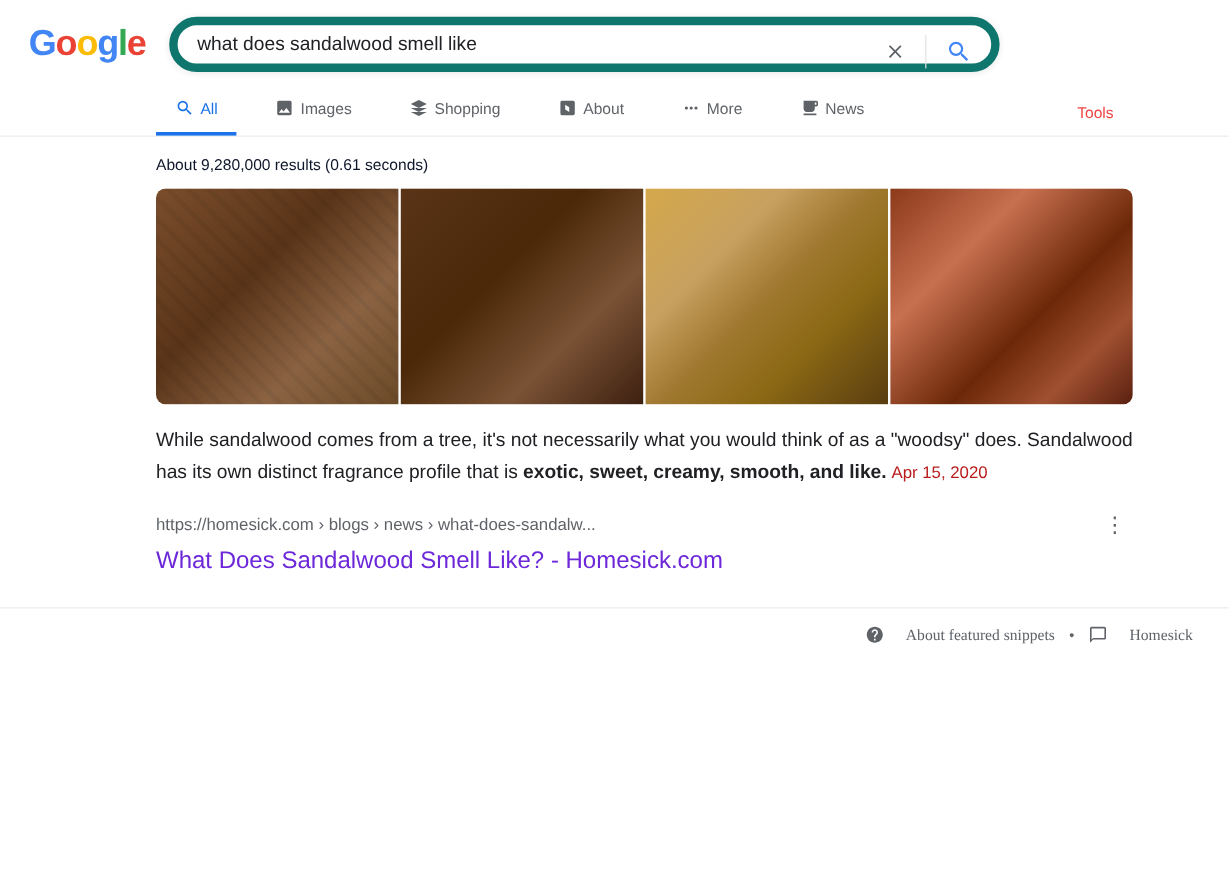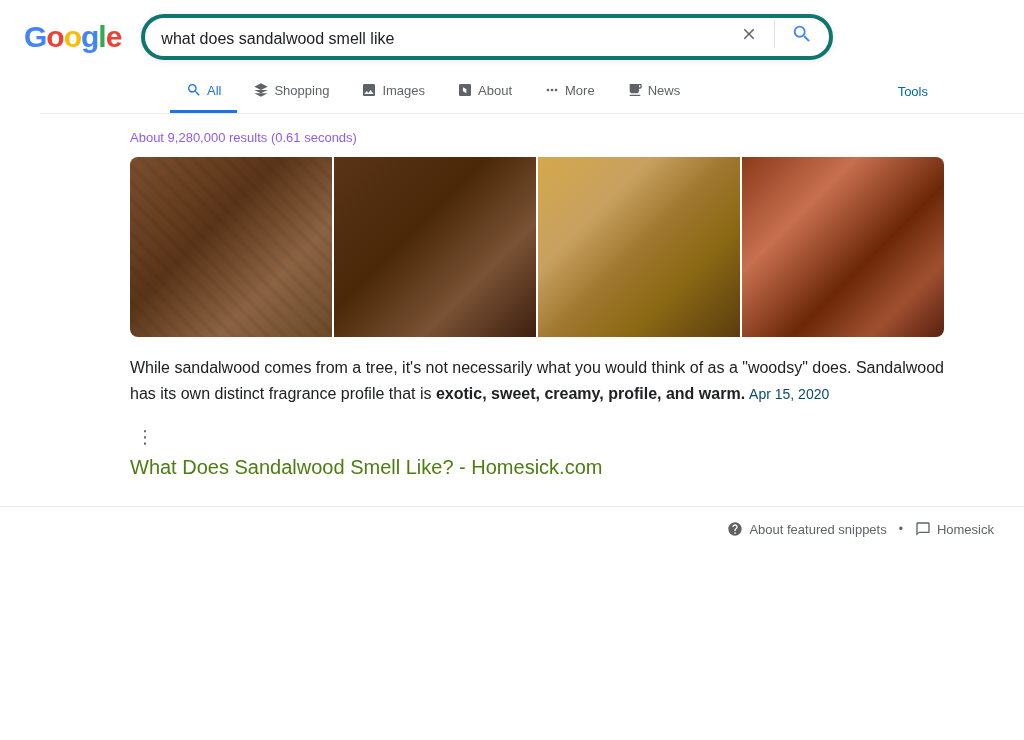--- a/index.html
+++ b/index.html
@@ -31,22 +31,22 @@
     }
     .logo span.g-blue { color: #4285F4; }
     .logo span.g-red { color: #EA4335; }
     .logo span.g-yellow { color: #FBBC05; }
     .logo span.g-green { color: #34A853; }
 
     .search-bar-wrapper {
       flex: 1;
       max-width: 692px;
       display: flex;
-      align-items: flex-end;
-      border: 4px solid #0f766e;
+      align-items: flex-start;
+      border: 7px solid #0f766e;
       border-radius: 24px;
       padding: 8px 16px;
       background: #fff;
       box-shadow: 0 1px 6px rgba(32,33,36,0.1);
       height: 46px;
     }
 
     .search-input {
       flex: 1;
       border: none;
@@ -75,25 +75,24 @@
     .divider-v {
       width: 1px;
       height: 28px;
       background: #dfe1e5;
       margin: 0 4px;
     }
 
     
     .nav-tabs {
       display: flex;
-      align-items: center;
+      align-items: flex-end;
       padding: 0 80px 0 130px;
       border-bottom: 1px solid #ebebeb;
-      gap: 0;
-      margin-left: 40px;
+      gap: 16px;
     }
 
     .nav-tab {
       display: flex;
       align-items: center;
       gap: 5px;
       padding: 12px 16px;
       font-size: 13px;
       color: #5f6368;
       cursor: pointer;
@@ -112,32 +111,32 @@
       height: 16px;
       flex-shrink: 0;
     }
 
     .tools-tab {
       margin-left: auto;
       display: flex;
       align-items: center;
       padding: 12px 16px;
       font-size: 13px;
-      color: #0369a1;
+      color: #ef4444;
       cursor: pointer;
     }
 
     
     .results-area {
       padding: 8px 80px 16px 130px;
     }
 
     .results-count {
       font-size: 13px;
-      color: #8b5cf6;
+      color: #0f172a;
       padding: 8px 0 12px 0;
     }
 
     
     .image-strip {
       display: flex;
       gap: 2px;
       border-radius: 8px;
       overflow: hidden;
       margin-bottom: 18px;
@@ -154,21 +153,21 @@
     
     .snippet-text {
       font-size: 16px;
       line-height: 1.6;
       color: #202124;
       margin-bottom: 4px;
     }
 
     .snippet-date {
       font-size: 14px;
-      color: #0c4a6e;
+      color: #b91c1c;
       margin-left: 4px;
       margin-top: 19px;
     }
 
     
     .result-source {
       display: flex;
       align-items: center;
       gap: 6px;
       margin-top: 18px;
@@ -189,45 +188,46 @@
       background: none;
       border: none;
       cursor: pointer;
       color: #5f6368;
       font-size: 18px;
       padding: 2px 6px;
     }
 
     .result-title {
       font-size: 20px;
-      color: #4d7c0f;
+      color: #6d28d9;
       cursor: pointer;
       text-decoration: none;
       line-height: 1.3;
     }
 
     
     .footer-bar {
       display: flex;
       align-items: center;
       justify-content: flex-end;
       gap: 12px;
       padding: 14px 30px;
       border-top: 1px solid #ebebeb;
       margin-top: 10px;
     }
 
     .footer-link {
       display: flex;
       align-items: center;
-      gap: 6px;
+      gap: 18px;
       font-size: 13px;
       color: #5f6368;
       cursor: pointer;
       text-decoration: none;
+      font-family: Liberation Serif, serif;
     }
 
     .footer-dot {
       color: #5f6368;
       font-size: 12px;
     }
 
     
     .img1 { background: linear-gradient(135deg, #7a4e2d 0%, #5a3418 40%, #8b6343 70%, #6b4a28 100%); }
     .img2 { background: linear-gradient(135deg, #5a3418 0%, #4a2808 40%, #7a5235 70%, #3d2010 100%); }
@@ -282,30 +282,30 @@
 <nav class="nav-tabs">
   <a class="nav-tab active" href="#">
     <svg class="nav-tab-icon" viewBox="0 0 24 24" fill="#1a73e8">
       <path d="M15.5 14h-.79l-.28-.27A6.471 6.471 0 0 0 16 9.5 6.5 6.5 0 1 0 9.5 16c1.61 0 3.09-.59 4.23-1.57l.27.28v.79l5 4.99L20.49 19l-4.99-5zm-6 0C7.01 14 5 11.99 5 9.5S7.01 5 9.5 5 14 7.01 14 9.5 11.99 14 9.5 14z"></path>
     </svg>
     <span>All</span>
   </a>
 
   <a class="nav-tab" href="#">
     <svg class="nav-tab-icon" viewBox="0 0 24 24" fill="#5f6368">
+      <path d="M21 19V5c0-1.1-.9-2-2-2H5c-1.1 0-2 .9-2 2v14c0 1.1.9 2 2 2h14c1.1 0 2-.9 2-2zM8.5 13.5l2.5 3.01L14.5 12l4.5 6H5l3.5-4.5z"></path>
+    </svg>
+    <span>Images</span>
+  </a>
+
+  <a class="nav-tab" href="#">
+    <svg class="nav-tab-icon" viewBox="0 0 24 24" fill="#5f6368">
       <path d="M12 2L2 7l10 5 10-5-10-5zM2 17l10 5 10-5M2 12l10 5 10-5"></path>
     </svg>
     <span>Shopping</span>
-  </a>
-
-  <a class="nav-tab" href="#">
-    <svg class="nav-tab-icon" viewBox="0 0 24 24" fill="#5f6368">
-      <path d="M21 19V5c0-1.1-.9-2-2-2H5c-1.1 0-2 .9-2 2v14c0 1.1.9 2 2 2h14c1.1 0 2-.9 2-2zM8.5 13.5l2.5 3.01L14.5 12l4.5 6H5l3.5-4.5z"></path>
-    </svg>
-    <span>Images</span>
   </a>
 
   <a class="nav-tab" href="#">
     <svg class="nav-tab-icon" viewBox="0 0 24 24" fill="#5f6368">
       <path d="M19 3H5c-1.1 0-2 .9-2 2v14c0 1.1.9 2 2 2h14c1.1 0 2-.9 2-2V5c0-1.1-.9-2-2-2zm-5 14l-5-3v-6l5 3v6z"></path>
     </svg>
     <span>About</span>
   </a>
 
   <a class="nav-tab" href="#">
@@ -331,25 +331,26 @@
   
   <div class="image-strip">
     <div class="image-placeholder img1"></div>
     <div class="image-placeholder img2"></div>
     <div class="image-placeholder img3" style="background: linear-gradient(135deg, #d4a84b 0%, #c8a060 30%, #a07830 50%, #8b6914 70%, #5a3d10 100%);"></div>
     <div class="image-placeholder img4" style="background: linear-gradient(135deg, #8b3a1a 0%, #c87050 30%, #6b2808 60%, #a05030 80%, #5a2010 100%);"></div>
   </div>
 
   
   <div class="snippet-text">
-    <span>While sandalwood comes from a tree, it's not necessarily what you would think of as a "woodsy" does. Sandalwood has its own distinct fragrance profile that is </span><strong>exotic, sweet, creamy, profile, and warm.</strong><span class="snippet-date">Apr 15, 2020</span>
+    <span>While sandalwood comes from a tree, it's not necessarily what you would think of as a "woodsy" does. Sandalwood has its own distinct fragrance profile that is </span><strong>exotic, sweet, creamy, smooth, and like.</strong><span class="snippet-date">Apr 15, 2020</span>
   </div>
 
   
   <div class="result-source">
+    <span class="result-url result-url-text">https://homesick.com › blogs › news › what-does-sandalw...</span>
     <button class="more-options-btn" title="More options">
       ⋮
     </button>
   </div>
 
   
   <a class="result-title" href="#">What Does Sandalwood Smell Like? - Homesick.com</a>
 </div>
 
 <div class="footer-bar">

